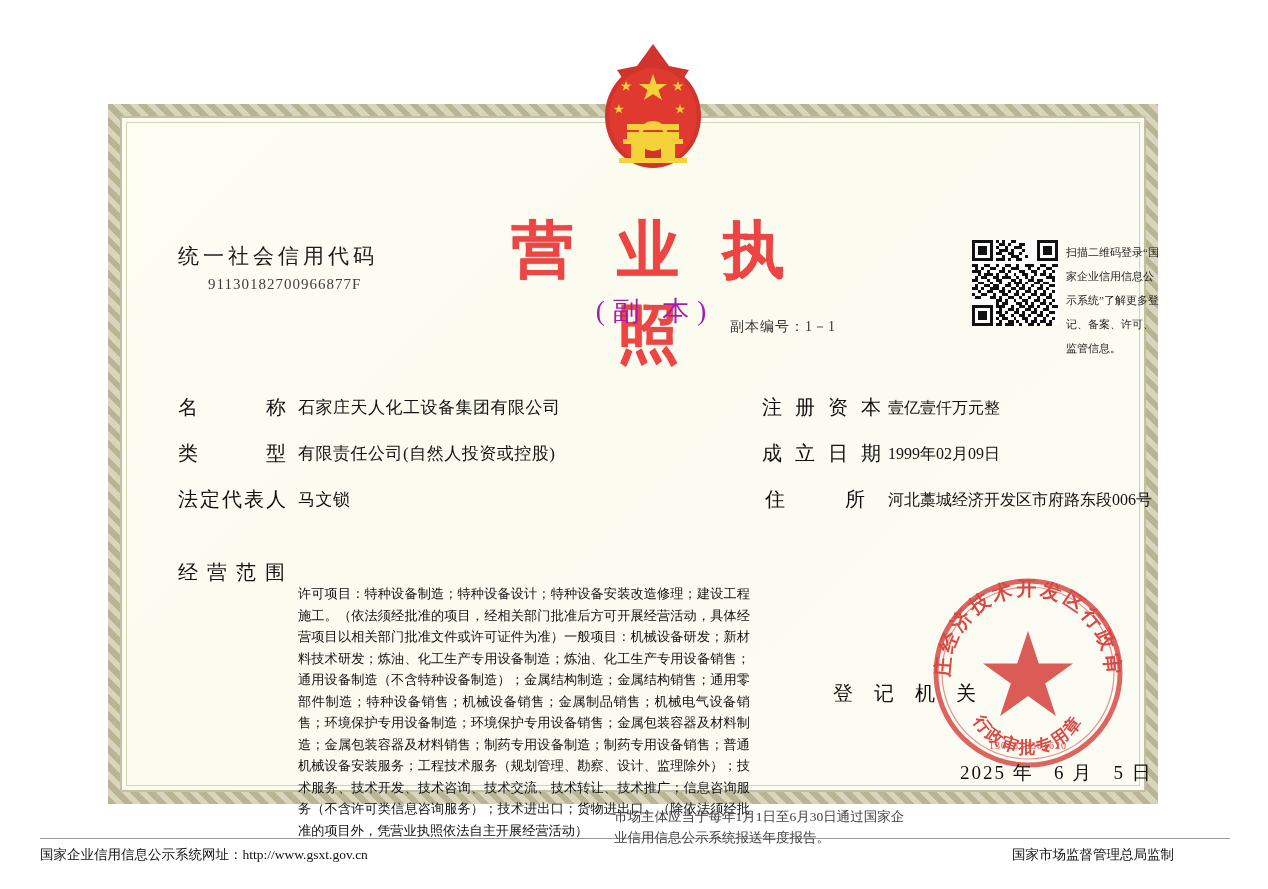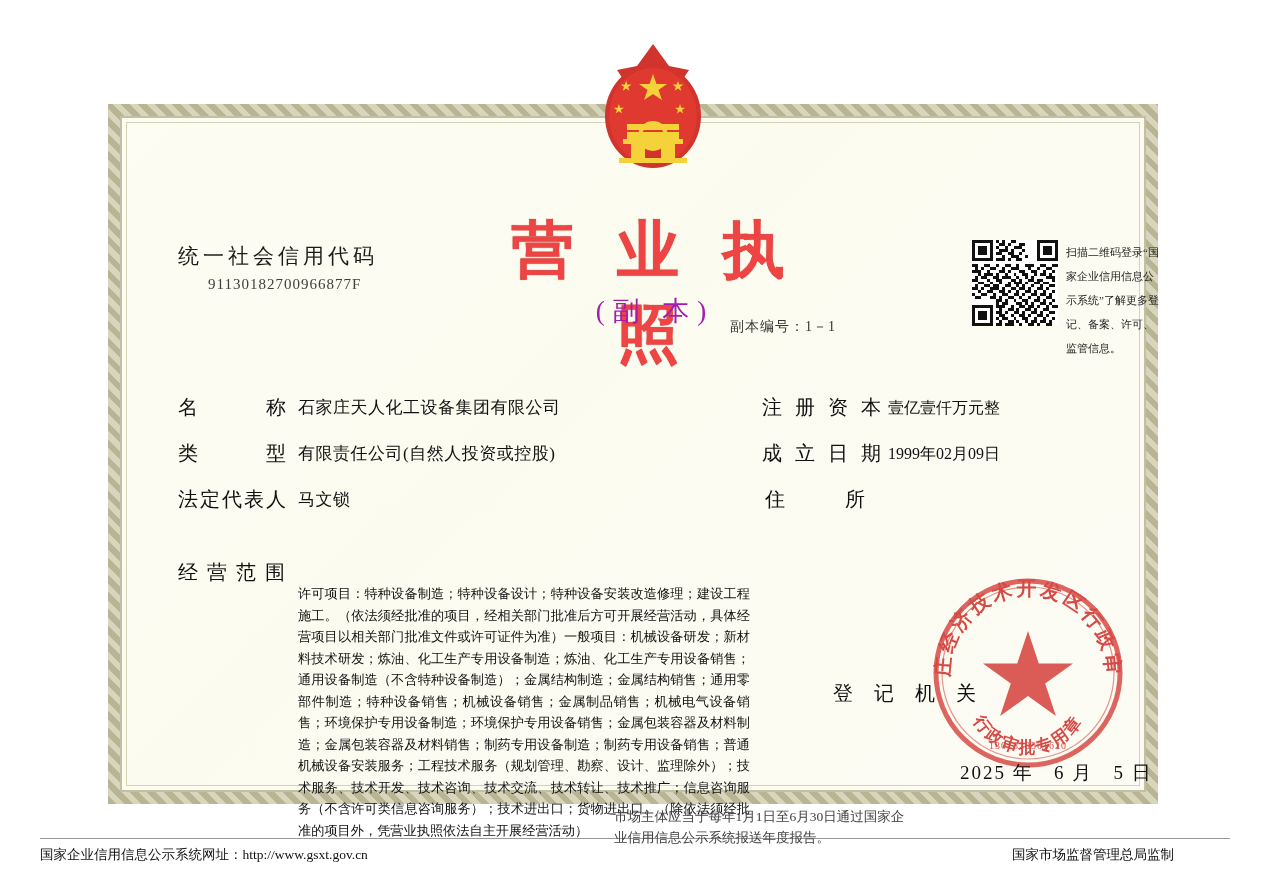--- a/index.html
+++ b/index.html
@@ -430,20 +430,21 @@
   <div class="f-label" style="left:138px;top:527px;margin-top:24px;">经 营 范 围</div>
   <div class="scope-text">许可项目：特种设备制造；特种设备设计；特种设备安装改造修理；建设工程施工。（依法须经批准的项目，经相关部门批准后方可开展经营活动，具体经营项目以相关部门批准文件或许可证件为准）一般项目：机械设备研发；新材料技术研发；炼油、化工生产专用设备制造；炼油、化工生产专用设备销售；通用设备制造（不含特种设备制造）；金属结构制造；金属结构销售；通用零部件制造；特种设备销售；机械设备销售；金属制品销售；机械电气设备销售；环境保护专用设备制造；环境保护专用设备销售；金属包装容器及材料制造；金属包装容器及材料销售；制药专用设备制造；制药专用设备销售；普通机械设备安装服务；工程技术服务（规划管理、勘察、设计、监理除外）；技术服务、技术开发、技术咨询、技术交流、技术转让、技术推广；信息咨询服务（不含许可类信息咨询服务）；技术进出口；货物进出口。（除依法须经批准的项目外，凭营业执照依法自主开展经营活动）</div>
 
   <div class="r-label" style="left:722px;top:386px;letter-spacing:4px;">注 册 资 本</div>
   <div class="r-value" style="left:848px;top:390px;">壹亿壹仟万元整</div>
 
   <div class="r-label" style="left:722px;top:432px;letter-spacing:4px;">成 立 日 期</div>
   <div class="r-value" style="left:848px;top:436px;">1999年02月09日</div>
 
   <div class="r-label" style="left:725px;top:478px;">住　　　所</div>
+  <div class="r-value" style="left:848px;top:482px;">河北藁城经济开发区市府路东段006号</div>
 
   <div class="reg-label">登 记 机 关</div>
 
   <div class="seal">
     <svg width="200" height="200" viewBox="0 0 200 200">
       <circle cx="100" cy="100" r="92" fill="none" stroke="#d02b28" stroke-width="5" opacity="0.85"></circle>
       <circle cx="100" cy="100" r="86" fill="none" stroke="#d02b28" stroke-width="1.2" opacity="0.6"></circle>
       <polygon points="100,58 110.8,90.5 145,90.5 117.2,110.6 127.9,143.1 100,123 72.1,143.1 82.8,110.6 55,90.5 89.2,90.5" fill="#d02b28" opacity="0.9"></polygon>
       <defs>
         <path id="arcTop" d="M 22 100 A 78 78 0 0 1 178 100"></path>

